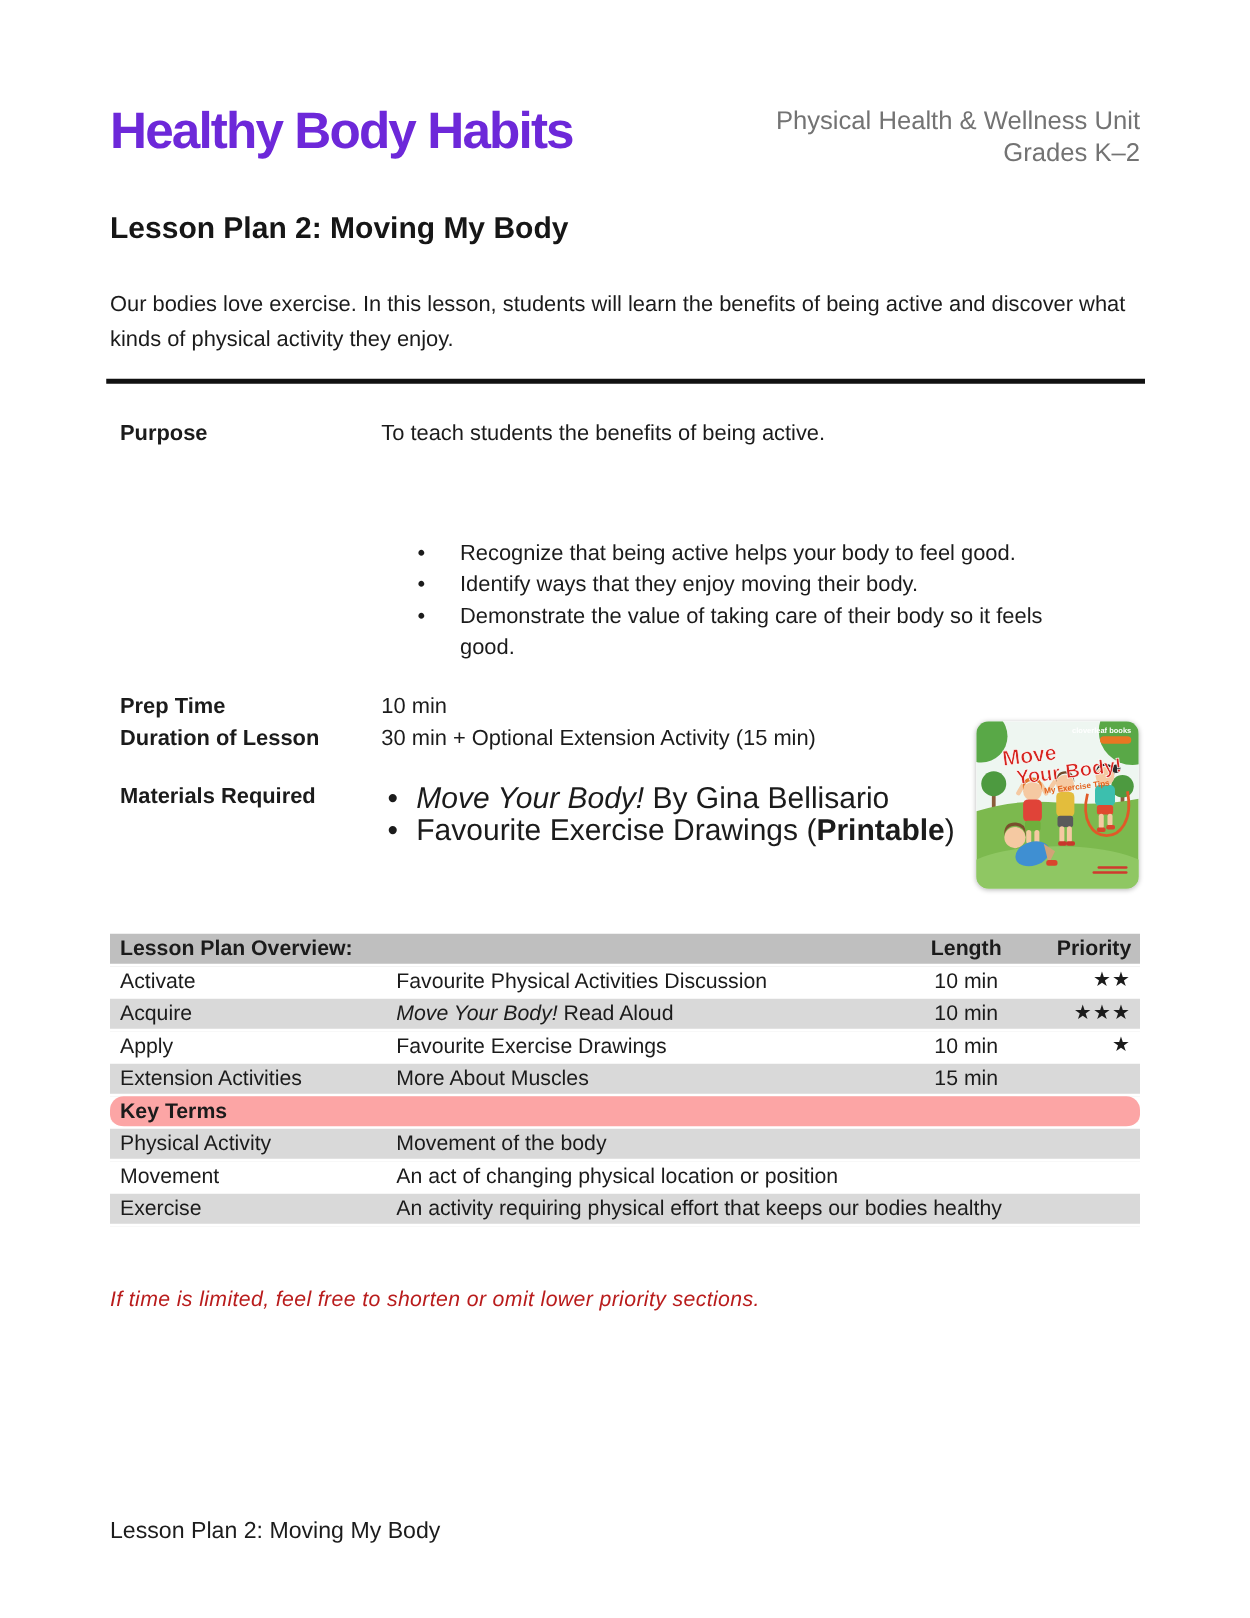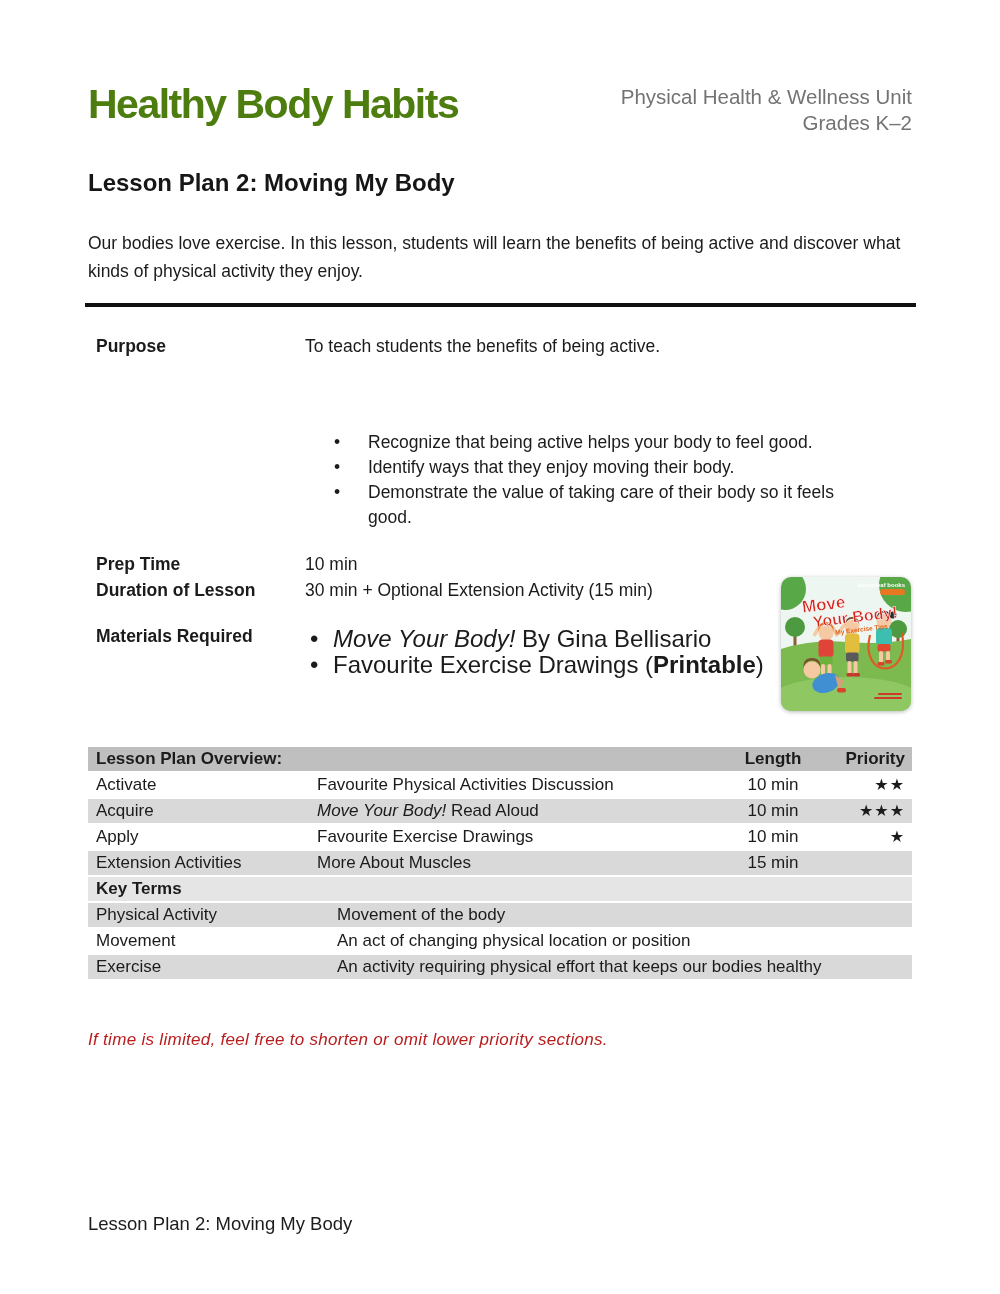--- a/index.html
+++ b/index.html
@@ -4,21 +4,21 @@
 <style>
   html,body{margin:0;padding:0;background:#ffffff;}
   body{
     width:1000px;height:1294px;position:relative;overflow:hidden;
     font-family:"Liberation Sans",sans-serif;color:#1b1b1b;
   }
   .page{position:absolute;inset:0;background:#fff;}
 
   
   .header{position:absolute;top:82px;left:88px;right:88px;display:flex;justify-content:space-between;align-items:flex-start;}
-  .doc-title{font-size:41px;font-weight:800;letter-spacing:-1.5px;line-height:1.1;color:#4d7c0f;}
+  .doc-title{font-size:41px;font-weight:800;letter-spacing:-1.5px;line-height:1.1;color:#6d28d9;}
   .unit-block{text-align:right;font-size:20.5px;line-height:26px;color:#737373;padding-top:2px;}
 
   .lesson-heading{position:absolute;top:169px;left:88px;margin:0;font-size:24px;font-weight:700;color:#161616;}
   .intro{position:absolute;top:230px;left:88px;width:826px;margin:0;font-size:17.5px;line-height:27.5px;}
 
   .rule{position:absolute;top:303px;left:85px;width:831px;height:4px;background:#111;}
 
   
   .kv{position:absolute;left:88px;width:720px;display:grid;grid-template-columns:217px 1fr;font-size:17.5px;}
   .kv .label{font-weight:700;padding-left:8px;}
@@ -38,21 +38,21 @@
   .seg-bold{font-weight:700;}
 
   
   .book{position:absolute;top:577px;left:781px;width:130px;height:134px;border-radius:10px;overflow:hidden;
         box-shadow:0 1px 4px rgba(0,0,0,.28);}
   .book svg{display:block;}
 
   
   #overview-table{position:absolute;top:747px;left:88px;width:824px;font-size:17px;}
   .t-row{display:grid;grid-template-columns:229px 412px 88px 95px;height:24px;line-height:24px;border-bottom:2px solid #fff;}
-  .t-row.two-col{grid-template-columns:229px 1fr;gap:20px;}
+  .t-row.two-col{grid-template-columns:229px 1fr;}
   .t-row.one-col{grid-template-columns:1fr;}
   .c1{padding-left:8px;overflow:hidden;white-space:nowrap;}
   .c2{overflow:hidden;white-space:nowrap;}
   .c3{text-align:center;}
   .c4{text-align:right;padding-right:7px;letter-spacing:1px;font-size:16px;}
   .bg-head{font-weight:700;}
   .bold{font-weight:700;}
 
   .note{position:absolute;top:1030px;left:88px;margin:0;font-size:17px;font-style:italic;letter-spacing:.3px;color:#b91c1c;}
   .footer{position:absolute;top:1213px;left:88px;font-size:18.5px;color:#1c1c1c;}
@@ -192,21 +192,21 @@
         <div class="c2"><span>Favourite Exercise Drawings</span></div>
         <div class="c3">10 min</div>
         <div class="c4">★</div>
       </div>
       <div class="t-row" style="background: rgb(217, 217, 217);">
         <div class="c1">Extension Activities</div>
         <div class="c2"><span>More About Muscles</span></div>
         <div class="c3">15 min</div>
         <div class="c4"></div>
       </div>
-      <div class="t-row one-col bg-head" style="background: #e5e5e5;">
+      <div class="t-row one-col bg-head" style="background: #fca5a5; border-radius: 11px;">
         <div class="c1">Key Terms</div>
       </div>
       <div class="t-row two-col" style="background: rgb(217, 217, 217);">
         <div class="c1">Physical Activity</div>
         <div class="c2">Movement of the body</div>
       </div>
       <div class="t-row two-col">
         <div class="c1">Movement</div>
         <div class="c2">An act of changing physical location or position</div>
       </div>

